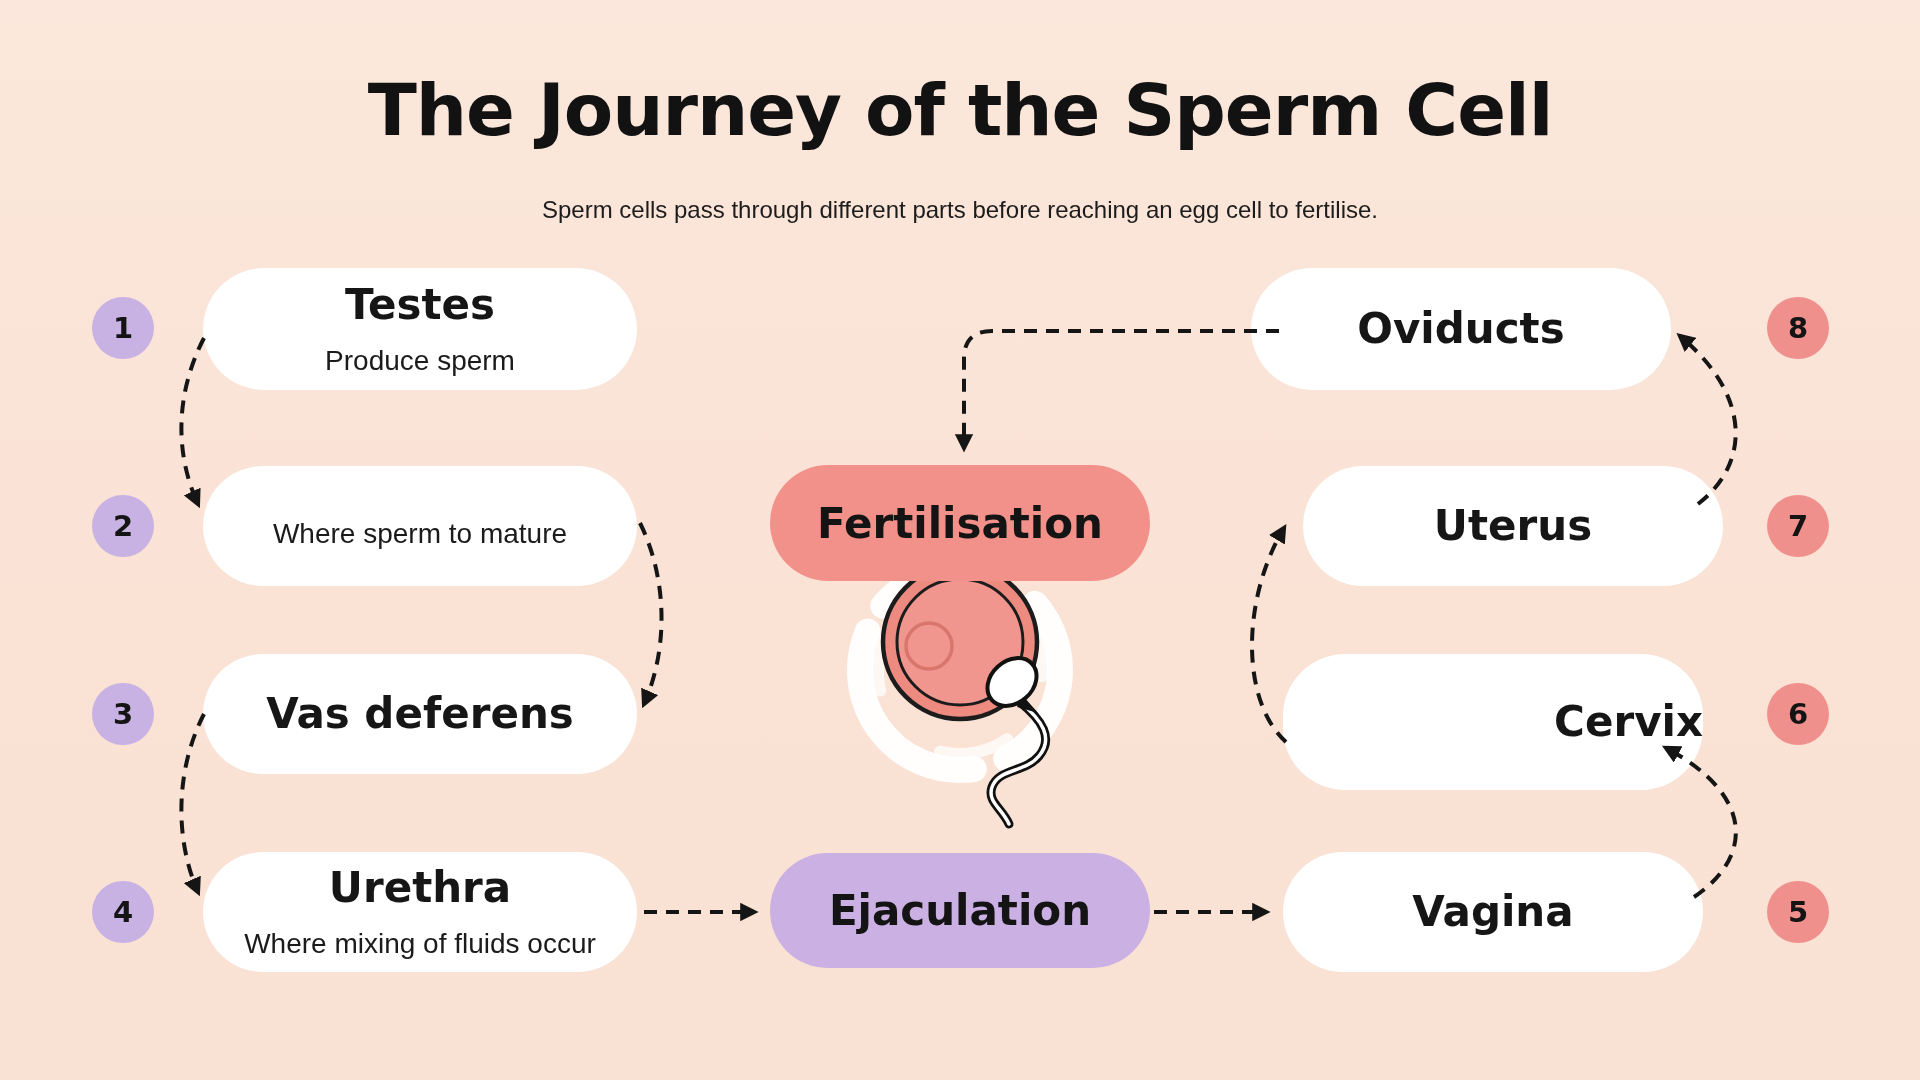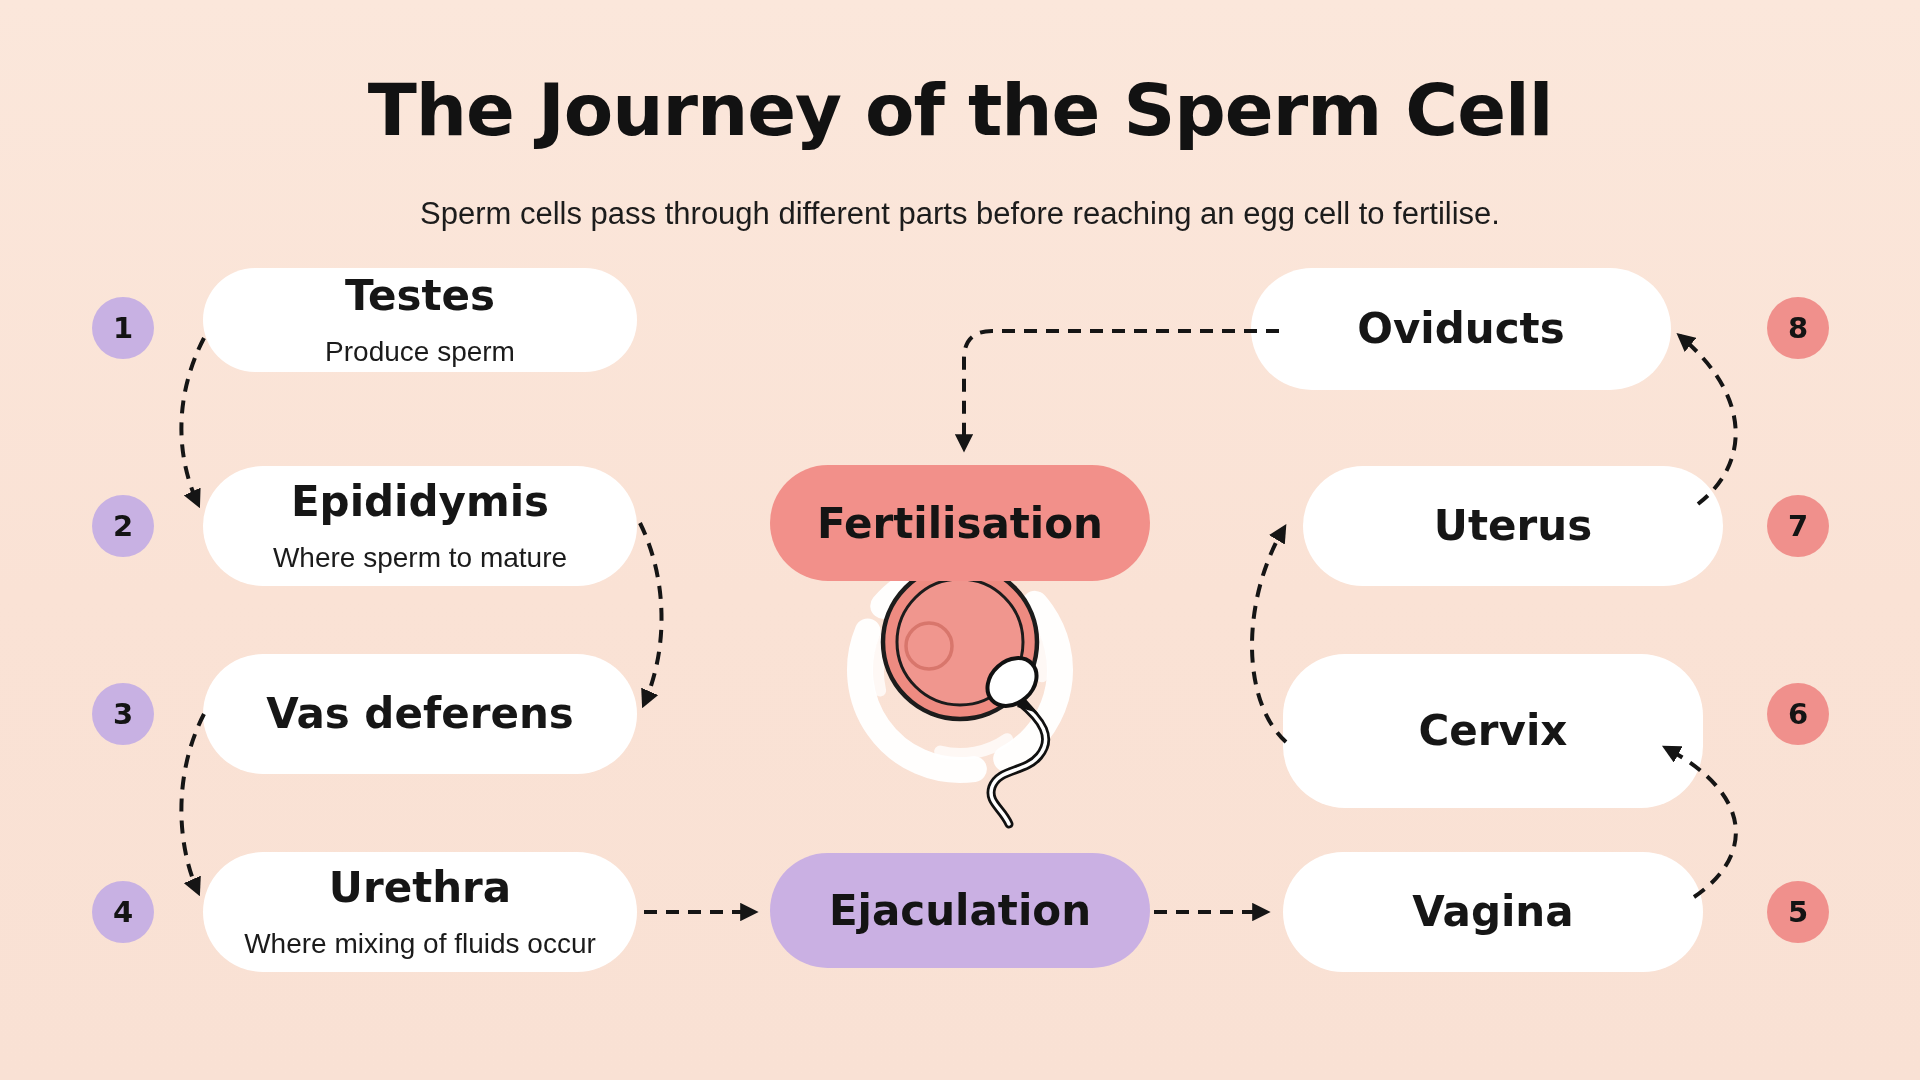--- a/index.html
+++ b/index.html
@@ -8,21 +8,21 @@
     background:linear-gradient(180deg,#fbe7db 0%,#fae2d5 55%,#f9e1d4 100%);
     font-family:"DejaVu Sans","Liberation Sans",sans-serif;color:#161616;
   }
   .title{
     position:absolute;top:68px;left:0;width:100%;text-align:center;
     font-size:72px;font-weight:bold;letter-spacing:-1px;color:#121212;
   }
   .subtitle{
     position:absolute;top:196px;left:0;width:100%;text-align:center;
     font-family:"Liberation Sans",sans-serif;
-    font-size:31px;font-weight:400;color:#1c1c1c;
+    font-size:24px;font-weight:400;color:#1c1c1c;
   }
   .card{
     position:absolute;background:#ffffff;border-radius:62px;
     display:flex;flex-direction:column;align-items:center;justify-content:center;
     text-align:center;
   }
   .card .label{font-size:42px;font-weight:bold;line-height:1.15;}
   .card .desc{
     font-family:"Liberation Sans",sans-serif;
     font-size:28px;font-weight:400;margin-top:16px;color:#1b1b1b;
@@ -89,30 +89,29 @@
       <path d="M 1694 897 C 1752 858, 1756 796, 1666 748" marker-end="url(#ah)"></path>
       <path d="M 1286 742 C 1240 700, 1242 598, 1284 528" marker-end="url(#ah)"></path>
       <path d="M 1698 504 C 1750 464, 1752 396, 1680 336" marker-end="url(#ah)"></path>
       <path d="M 1279 331 L 992 331 Q 964 331 964 359 L 964 448" marker-end="url(#ah)"></path>
     </g>
   </svg>
 
   <div class="badge purple" style="left:92px;top:297px;">
       <span>1</span>
     </div>
-  <div class="card z2" style="left:203px;top:268px;width:434px;height:104px;">
+  <div class="card z2" style="left:203px;top:268px;width:434px;height:122px;">
     <div class="label">Testes</div>
     <div class="desc">Produce sperm</div>
   </div>
 
   <div class="badge purple" style="left:92px;top:495px;">
       <span>2</span>
     </div>
   <div class="card z2" style="left:203px;top:466px;width:434px;height:120px;">
-    <div class="label">Epididymis</div>
     <div class="desc">Where sperm to mature</div>
   </div>
 
   <div class="badge purple" style="left:92px;top:683px;">
       <span>3</span>
     </div>
   <div class="card z2" style="left:203px;top:654px;width:434px;height:120px;">
     <div class="label">Vas deferens</div>
   </div>
 
@@ -138,21 +137,21 @@
       <span>8</span>
     </div>
 
   <div class="card z2" style="left:1303px;top:466px;width:420px;height:120px;">
     <div class="label">Uterus</div>
   </div>
   <div class="badge salmon" style="left:1767px;top:495px;">
       <span>7</span>
     </div>
 
-  <div class="card z2" style="left:1283px;top:654px;width:420px;height:154px;">
+  <div class="card z2" style="left:1283px;top:654px;width:420px;height:136px;align-items:flex-end;">
     <div class="label">Cervix</div>
   </div>
   <div class="badge salmon" style="left:1767px;top:683px;">
       <span>6</span>
     </div>
 
   <div class="card z2" style="left:1283px;top:852px;width:420px;height:120px;">
     <div class="label">Vagina</div>
   </div>
   <div class="badge salmon" style="left:1767px;top:881px;">

